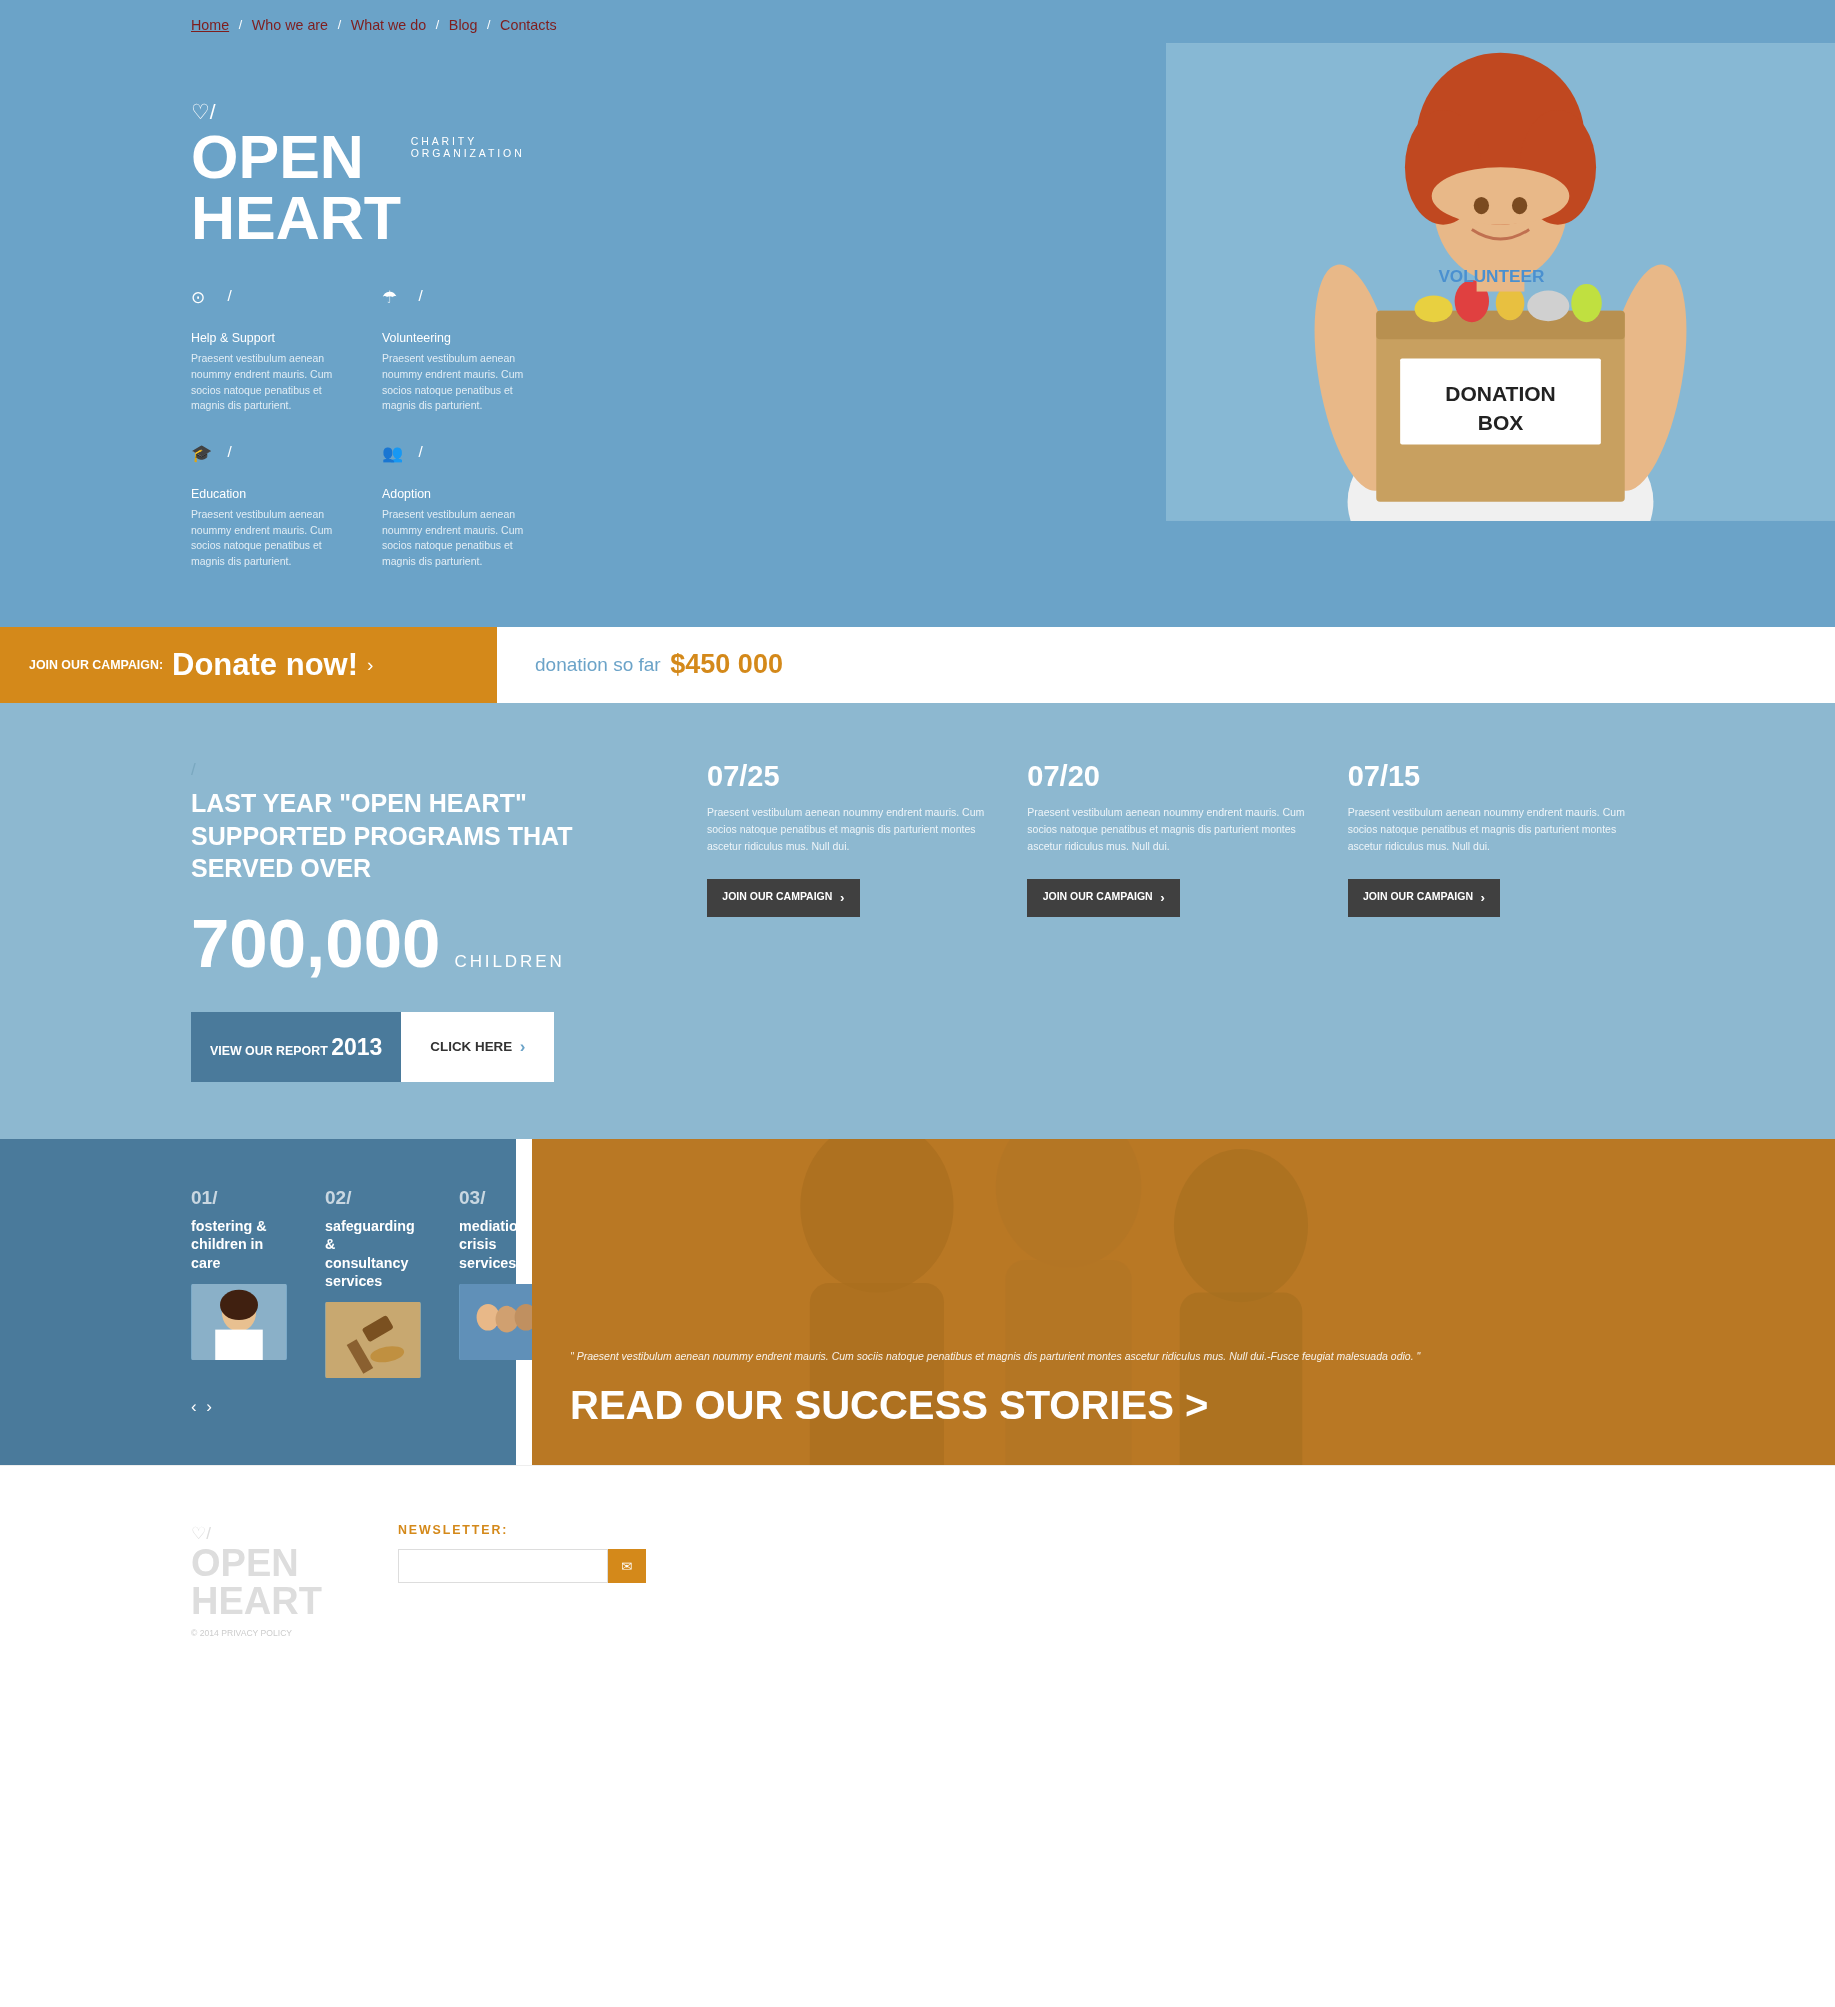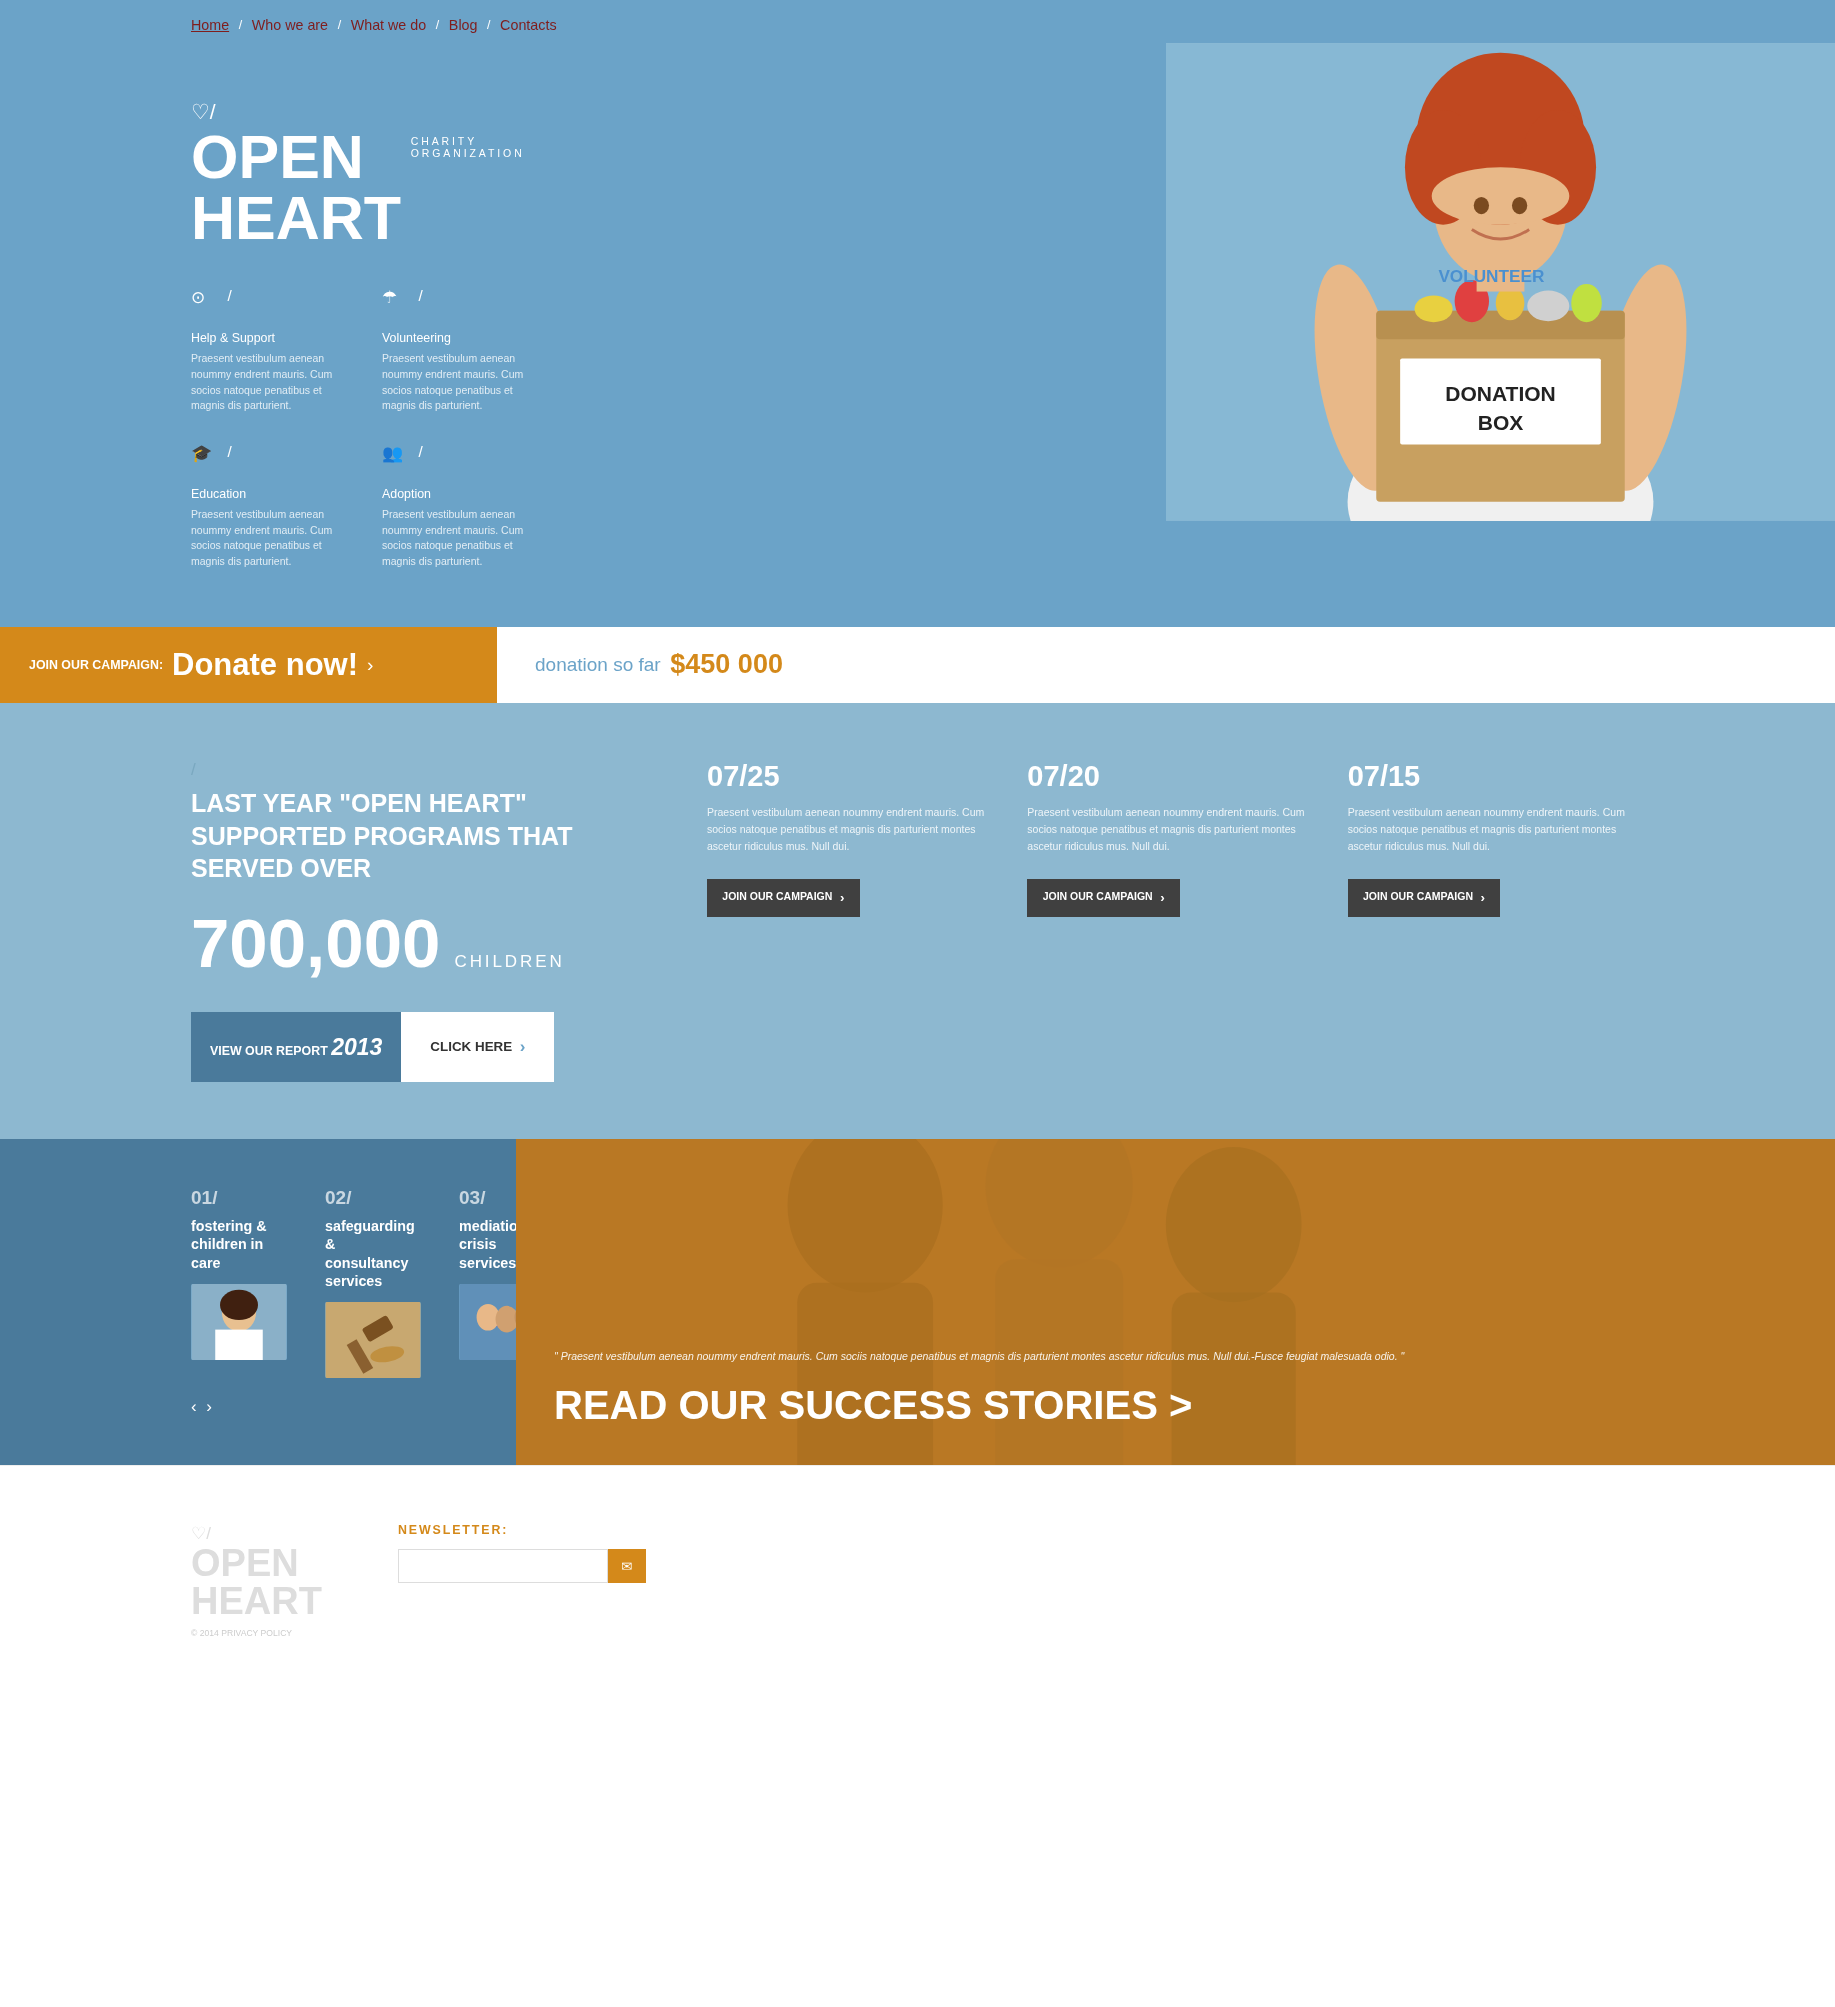--- a/index.html
+++ b/index.html
@@ -45,21 +45,21 @@
     .btn-click { background: #fff; color: #333; padding: 19px 29px; font-size: 13.4px; font-weight: bold; text-transform: uppercase; border: none; cursor: pointer; display: flex; align-items: center; gap: 7.6px; }
     .btn-click-arrow { color: #6ba3c8; font-size: 17px; }
     .stats-right { flex: 1; display: flex; gap: 24px; }
     .stats-col { flex: 1; }
     .stats-date { color: #fff; font-size: 29px; font-weight: bold; margin-bottom: 11.5px; }
     .stats-text { color: rgba(255,255,255,0.85); font-size: 10.5px; line-height: 1.6; margin-bottom: 15.3px; }
     .btn-campaign { background: #404040; color: #fff; padding: 11.5px 15.3px; font-size: 10.5px; font-weight: bold; text-transform: uppercase; border: none; cursor: pointer; display: flex; align-items: flex-start; gap: 7.6px; margin-top: 24px; }
     .btn-campaign-arrow { font-size: 13.4px; }
 
     
-    .programs-section { display: flex; min-height: 325px; }
+    .programs-section { display: flex; min-height: 325px; gap: 16px; }
     .programs-left { background: #4a7a9b; padding: 48px 38px 48px 191px; width: 516px; flex-shrink: 0; }
     .programs-grid { display: flex; gap: 38px; }
     .program-item { }
     .program-num { color: rgba(255,255,255,0.7); font-size: 19px; font-weight: bold; margin-bottom: 7.6px; }
     .program-title { color: #fff; font-size: 14.3px; font-weight: bold; margin-bottom: 11.5px; line-height: 1.3; }
     .program-img { width: 96px; height: 76px; background: #6ba3c8; border-radius: 1.9px; overflow: hidden; }
     .programs-nav { display: flex; gap: 9.6px; margin-top: 19px; color: #fff; font-size: 17px; cursor: pointer; }
     .programs-right { background: #e8a020; flex: 1; position: relative; display: flex; align-items: flex-end; overflow: hidden; }
     .success-text { position: relative; z-index: 2; padding: 38px; }
     .success-quote { color: rgba(255,255,255,0.9); font-size: 10.5px; line-height: 1.6; margin-bottom: 19px; font-style: italic; }
@@ -226,21 +226,21 @@
 SUPPORTED PROGRAMS
 THAT SERVED OVER</div>
     <div>
       <span class="stats-number">700,000</span>
       <span class="stats-children">CHILDREN</span>
     </div>
     <div class="stats-buttons">
       <button class="btn-report">
         <span>VIEW OUR
 REPORT</span>
-        <span style="font-size:23px;font-weight:900;font-style:italic;">2013</span>
+        <span style="font-size:23px;font-weight:900;">2013</span>
       </button>
       <button class="btn-click">
         <span>CLICK
 HERE</span>
         <span class="btn-click-arrow">›</span>
       </button>
     </div>
   </div>
   <div class="stats-right">
     <div class="stats-col">

